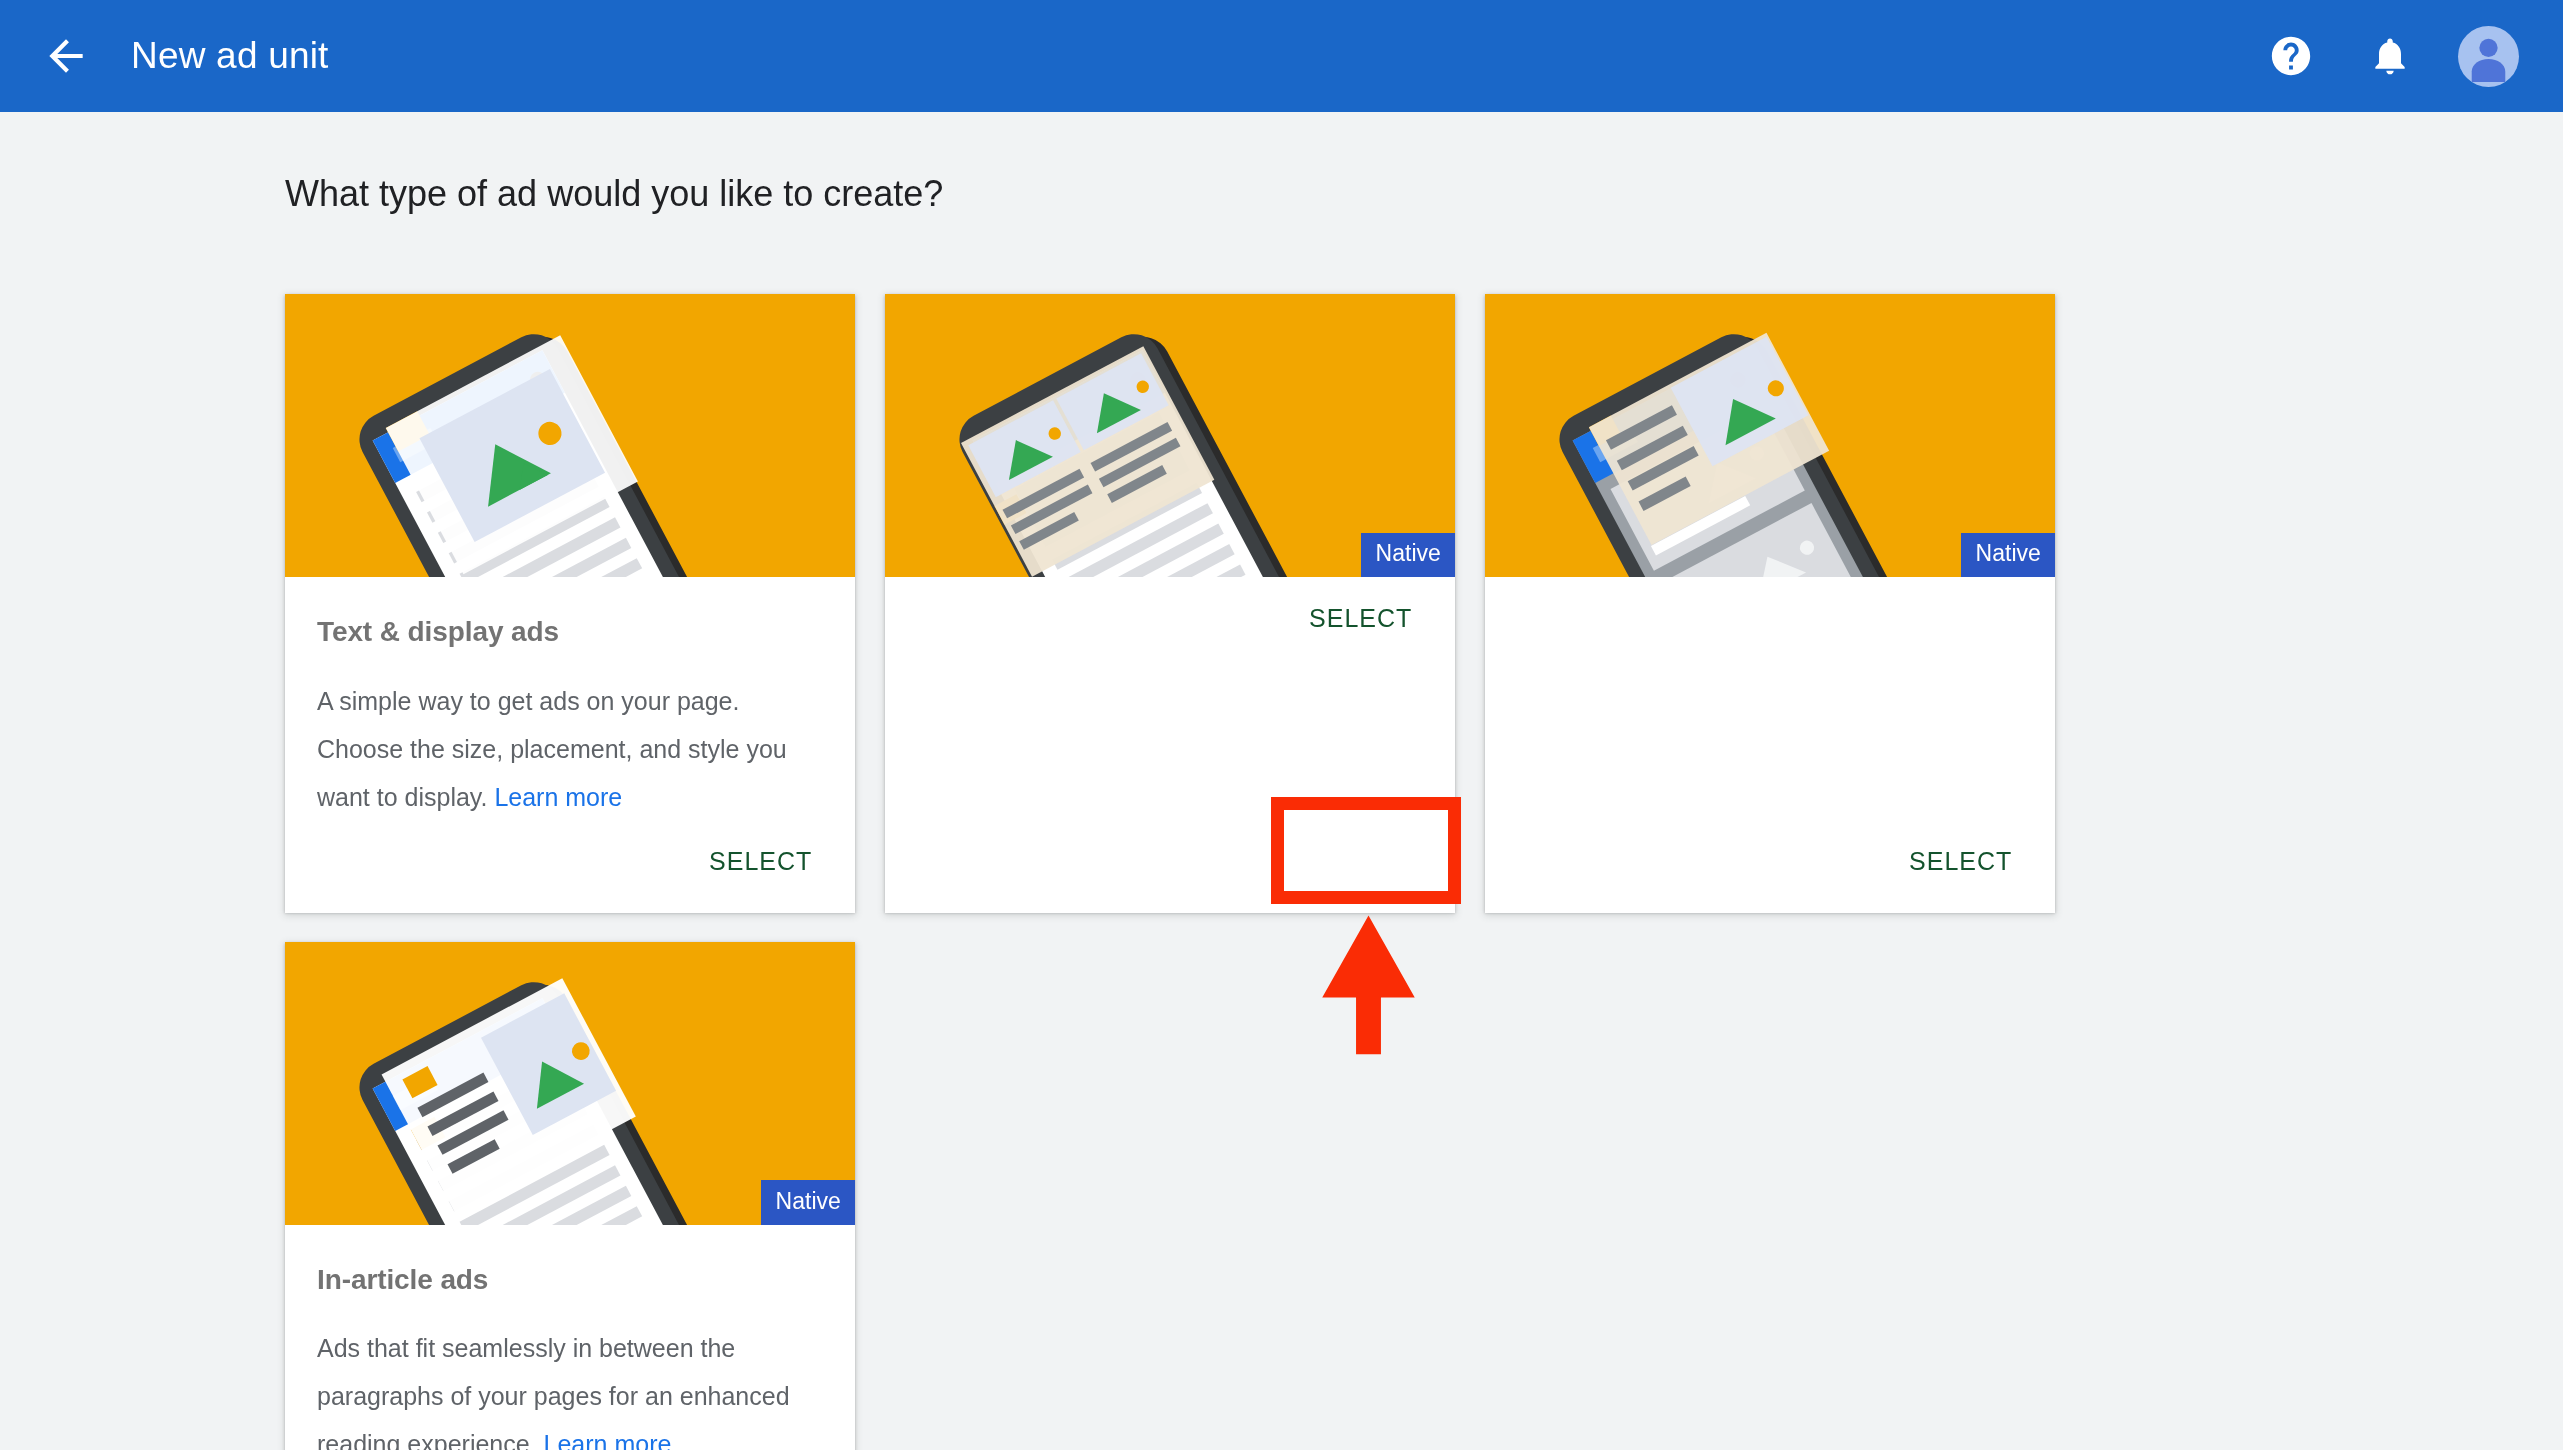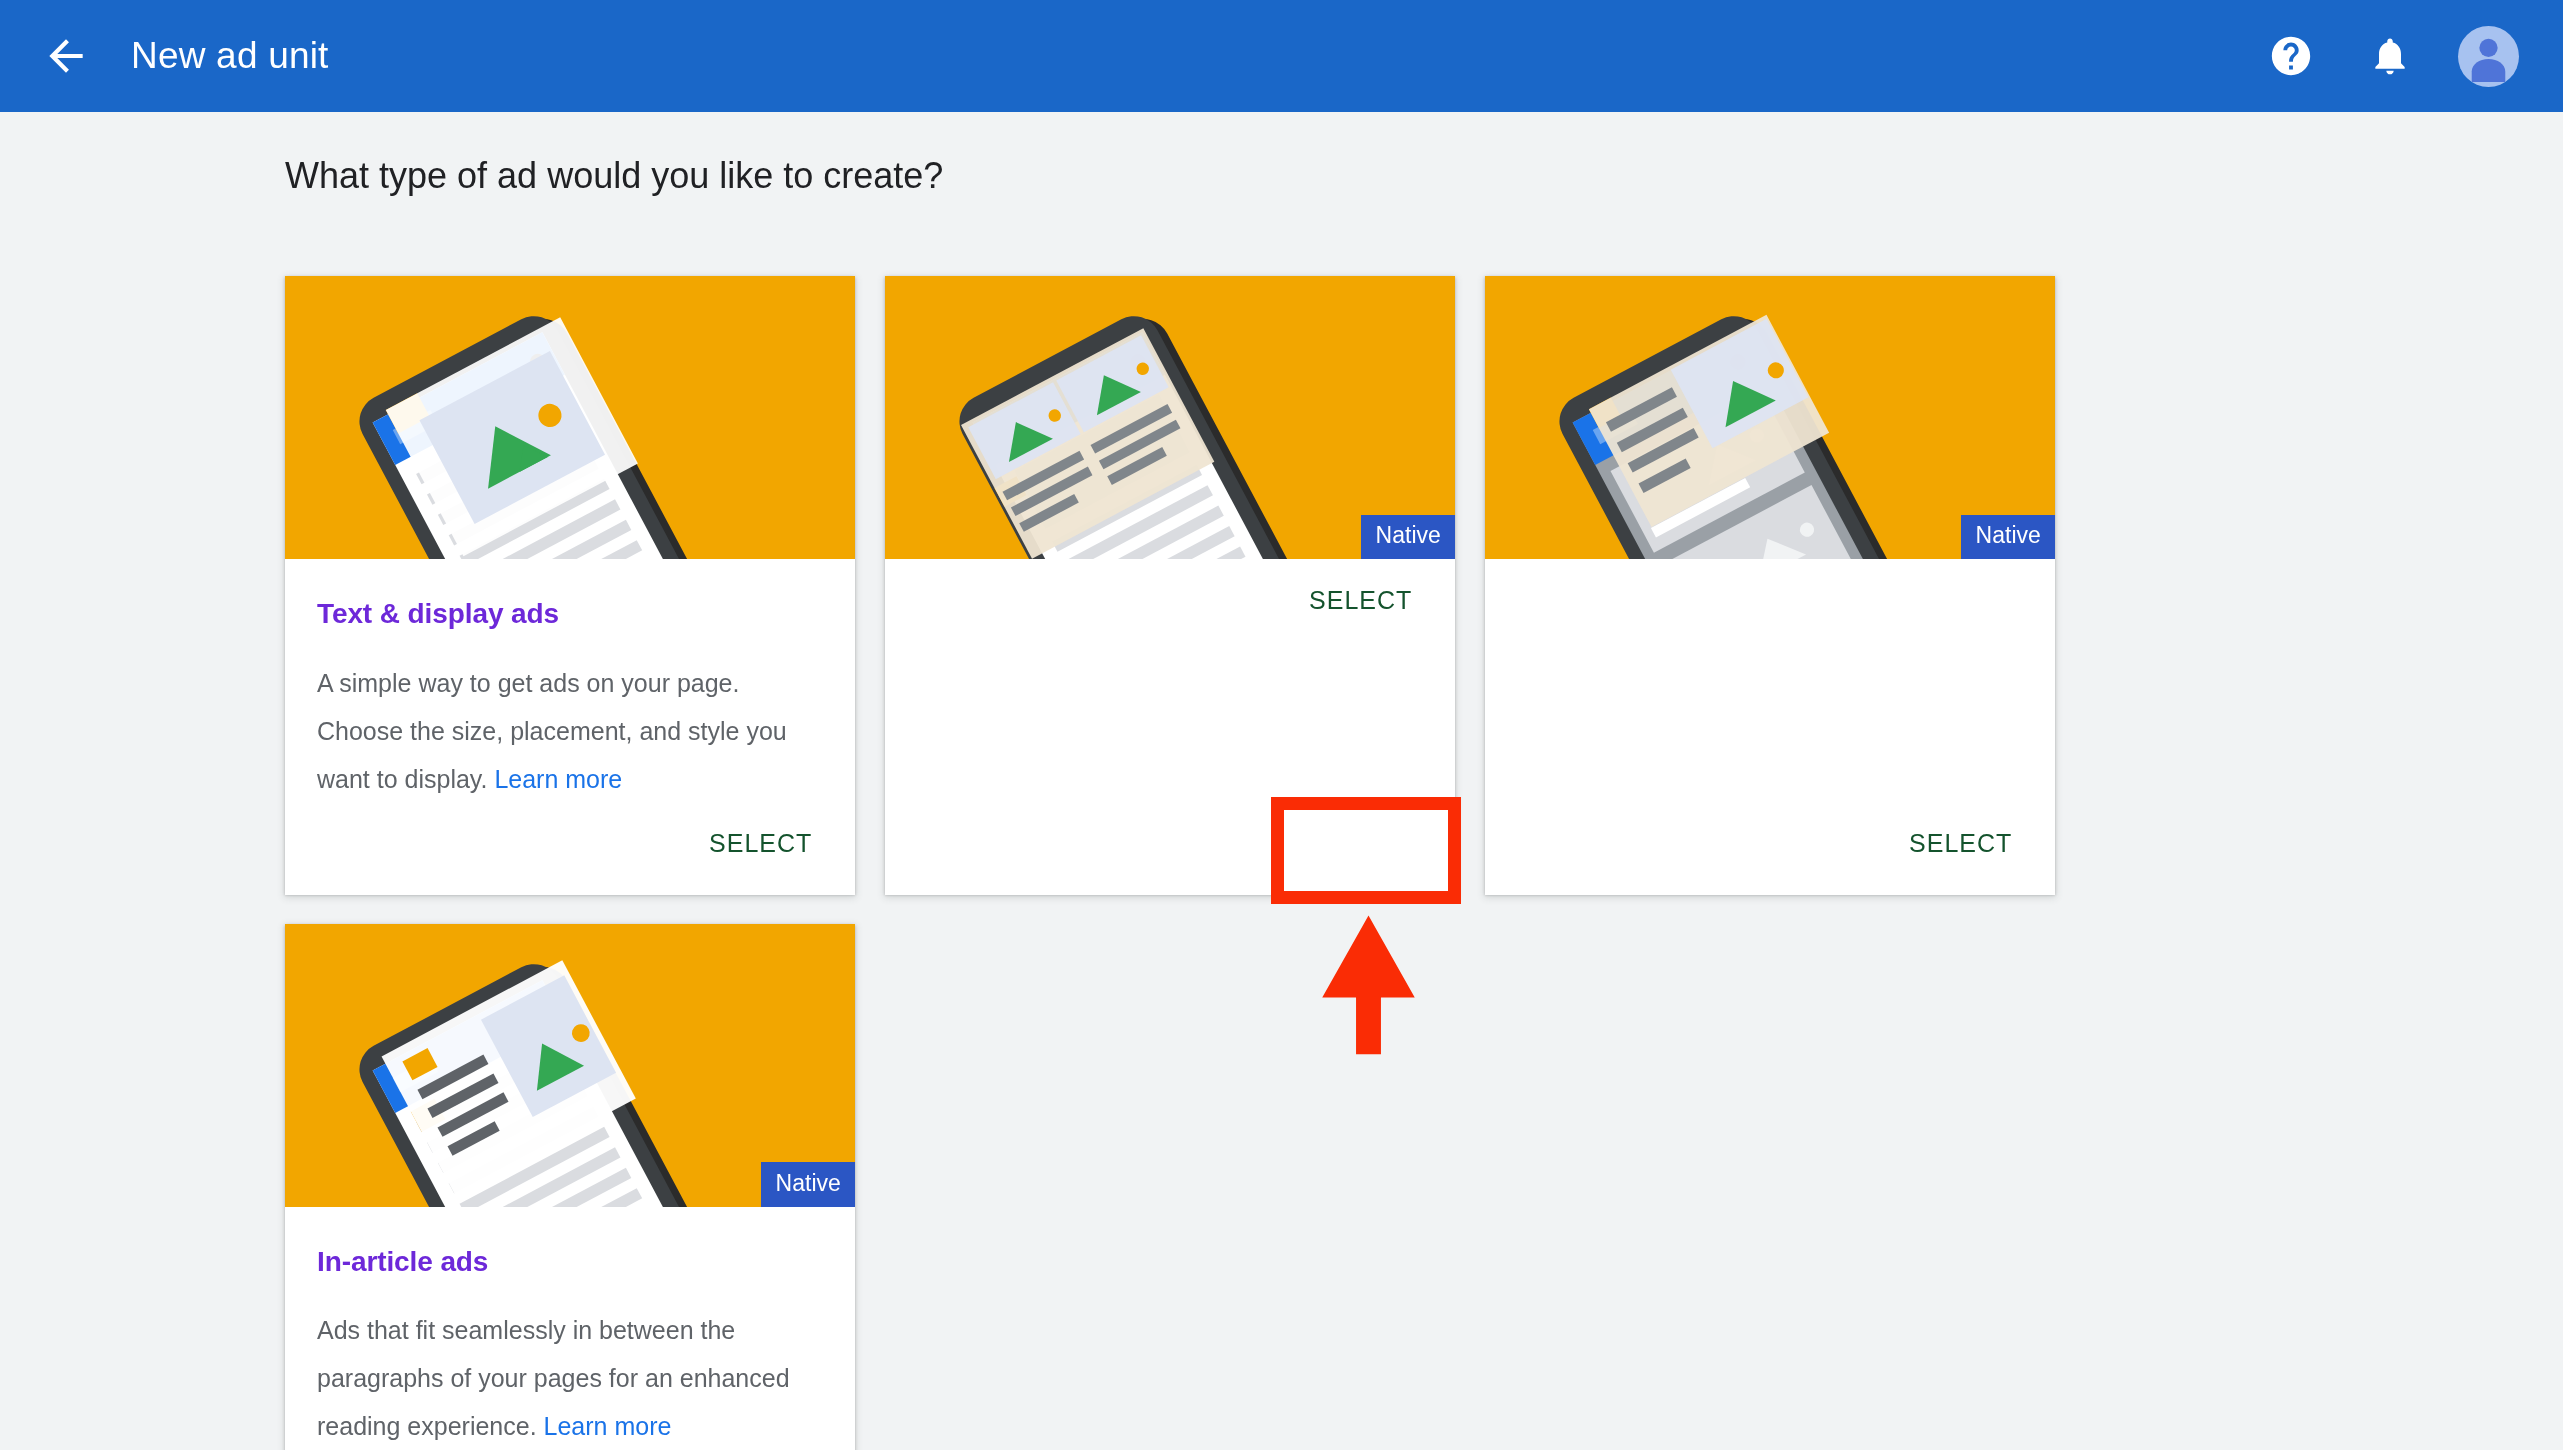--- a/index.html
+++ b/index.html
@@ -46,21 +46,21 @@
     width: 61px; height: 61px; border-radius: 50%;
     background: #a7c2f0;
     display: flex; align-items: flex-end; justify-content: center;
     overflow: hidden;
     cursor: pointer;
   }
   .avatar svg { display: block; }
 
   
   .content {
-    position: absolute; left: 0; top: 103px;
+    position: absolute; left: 0; top: 121px;
     width: 2563px; height: 1330px;
     background: #f1f3f4;
   }
   .page-heading {
     position: absolute;
     left: 285px; top: 52px;
     font-size: 36px;
     font-weight: 400;
     color: #202124;
     white-space: nowrap;
@@ -101,21 +101,21 @@
     padding: 9.8px 14.2px 11.6px 14.2px;
     white-space: nowrap;
   }
   .card-body {
     padding: 39px 32px 0 32px;
     flex: 1;
   }
   .card-title {
     font-size: 28px;
     font-weight: 700;
-    color: #6d28d9;
+    color: #737373;
     letter-spacing: -0.1px;
   }
   .card-desc {
     margin-top: 28.5px;
     font-size: 25px;
     line-height: 48px;
     color: #5f6368;
   }
   .learn-more {
     color: #1a73e8;

